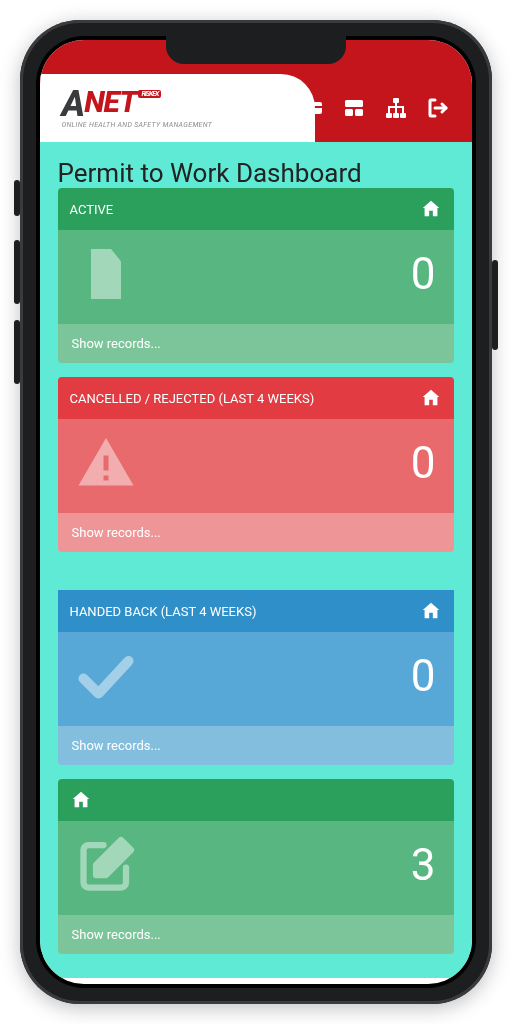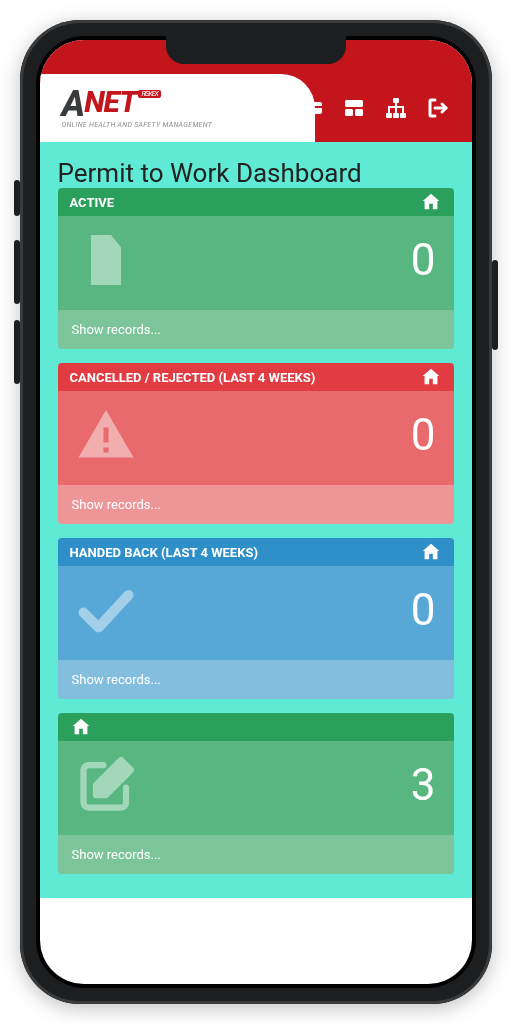--- a/index.html
+++ b/index.html
@@ -88,21 +88,21 @@
     display:flex;flex-direction:column;line-height:.9;
   }
   .logo-main{
     font-size:30px;font-weight:800;letter-spacing:-1px;color:#3a3b3d;
     font-style:italic;
     display:flex;align-items:flex-start;
   }
   .logo-main .a1{font-size:36px;}
   .logo-main .net{color:var(--red);}
   .logo-rx{
-    font-size:7px;font-weight:400;color:#fff;background:var(--red);
+    font-size:7px;font-weight:700;color:#fff;background:var(--red);
     padding:1px 3px;border-radius:2px;margin-left:2px;
     align-self:flex-start;position:relative;top:2px;text-align:center;
   }
   .logo-sub{font-size:7px;letter-spacing:.3px;color:#8a8c8f;text-transform:uppercase;margin-top:2px;font-style:italic;}
 
   .header-icons{
     flex:1;display:flex;align-items:center;justify-content:flex-end;
     gap:18px;padding-right:22px;
   }
   .hicon{width:24px;height:24px;color:#fff;cursor:pointer;}
@@ -117,41 +117,41 @@
   }
   .page-sub{
     font-size:10px;color:#444;margin:3px 0 18px;
   }
 
   .card{
     border-radius:4px;overflow:hidden;margin-bottom:14px;
   }
   .card-header{
     display:flex;align-items:center;justify-content:space-between;
-    padding:3px 12px;color:#fff;font-size:13px;font-weight:700;
+    padding:10px 12px;color:#fff;font-size:13px;font-weight:400;
   }
   .card-header .home-ic{width:22px;height:22px;color:#fff;}
   .card-body{
     display:flex;align-items:center;justify-content:space-between;
     padding:14px 18px 20px;
   }
   .card-icon{width:60px;height:60px;opacity:.45;color:#fff;}
   .card-value{font-size:44px;color:#fff;font-weight:400;}
   .card-footer{
     padding:12px 14px;color:#fff;font-size:13px;cursor:pointer;
   }
 
   
   .c-green .card-header{background:var(--green);}
   .c-green .card-body{background:var(--green-light);}
   .c-green .card-footer{background:var(--green-footer);}
   .c-red .card-header{background:var(--red-card);}
   .c-red .card-body{background:var(--red-card-light);}
   .c-red .card-footer{background:var(--red-footer);}
-  .c-blue .card-header{background:var(--blue);}
+  .c-blue .card-header{background:var(--blue);margin-top:24px;}
   .c-blue .card-body{background:var(--blue-light);}
   .c-blue .card-footer{background:var(--blue-footer);}
 
   svg{display:block;}
 </style>
 </head>
 <body>
 
 <div class="phone">
   <div class="side-btn side-left1"></div>

